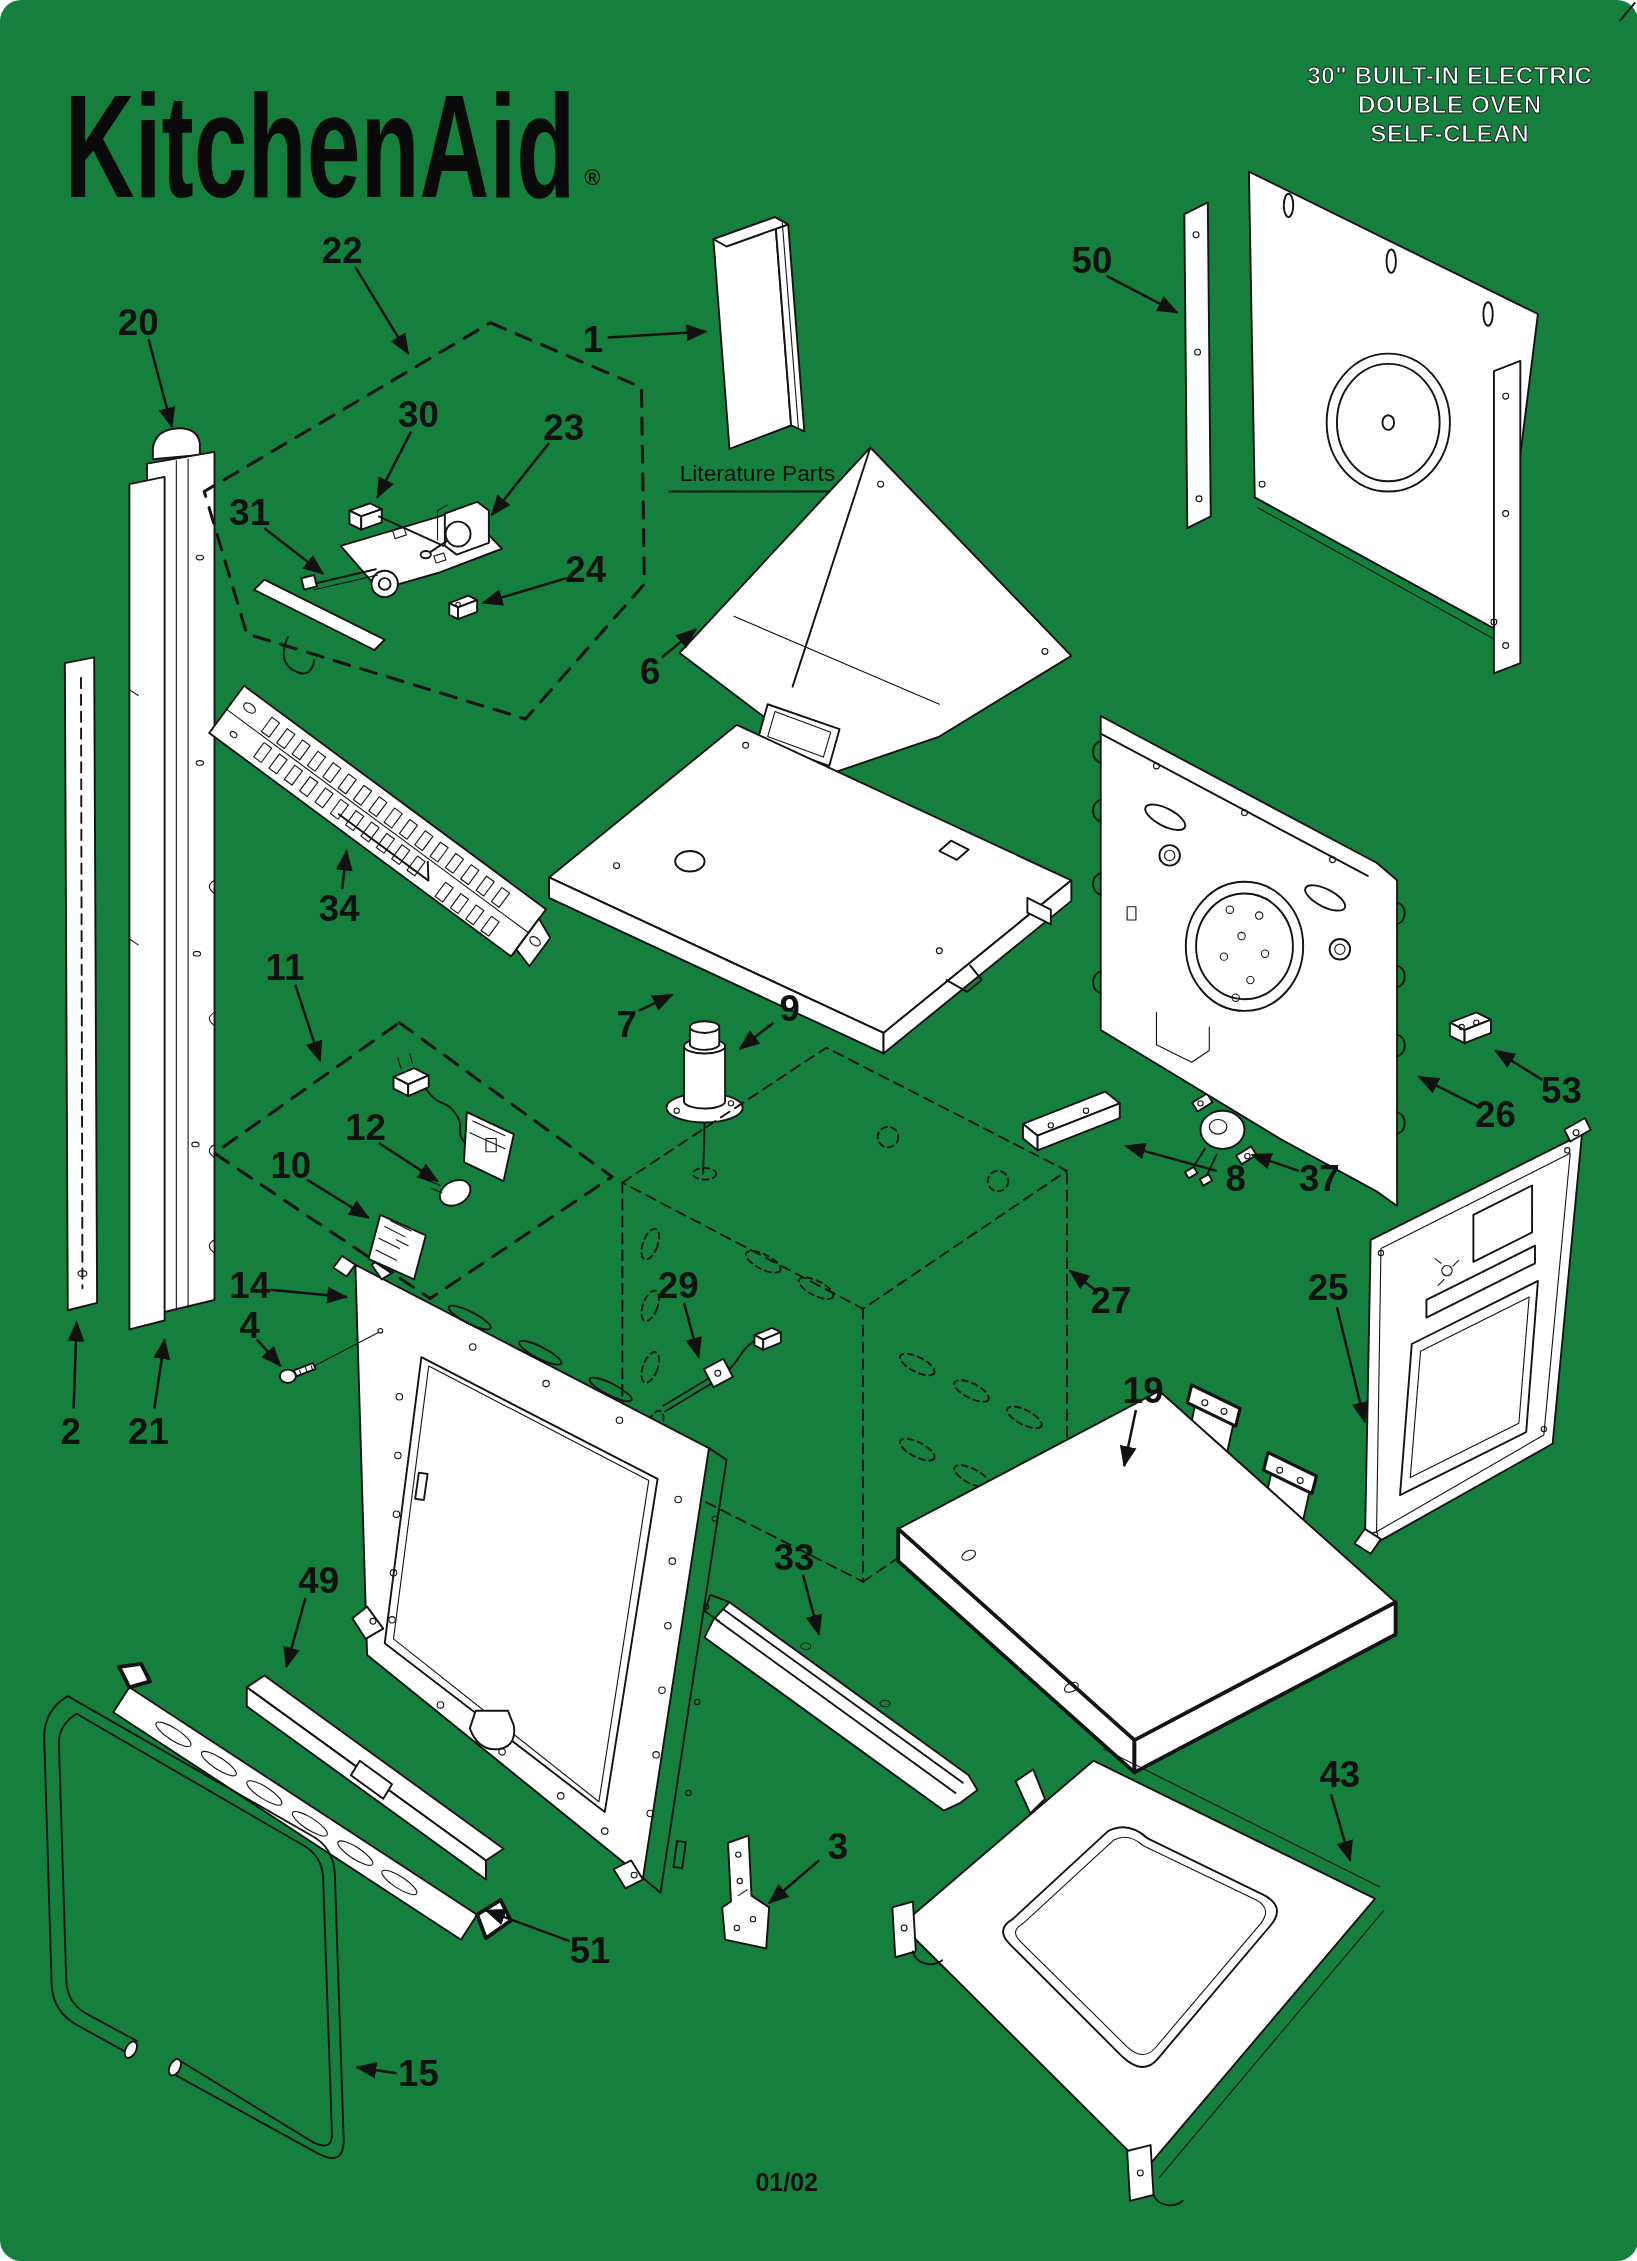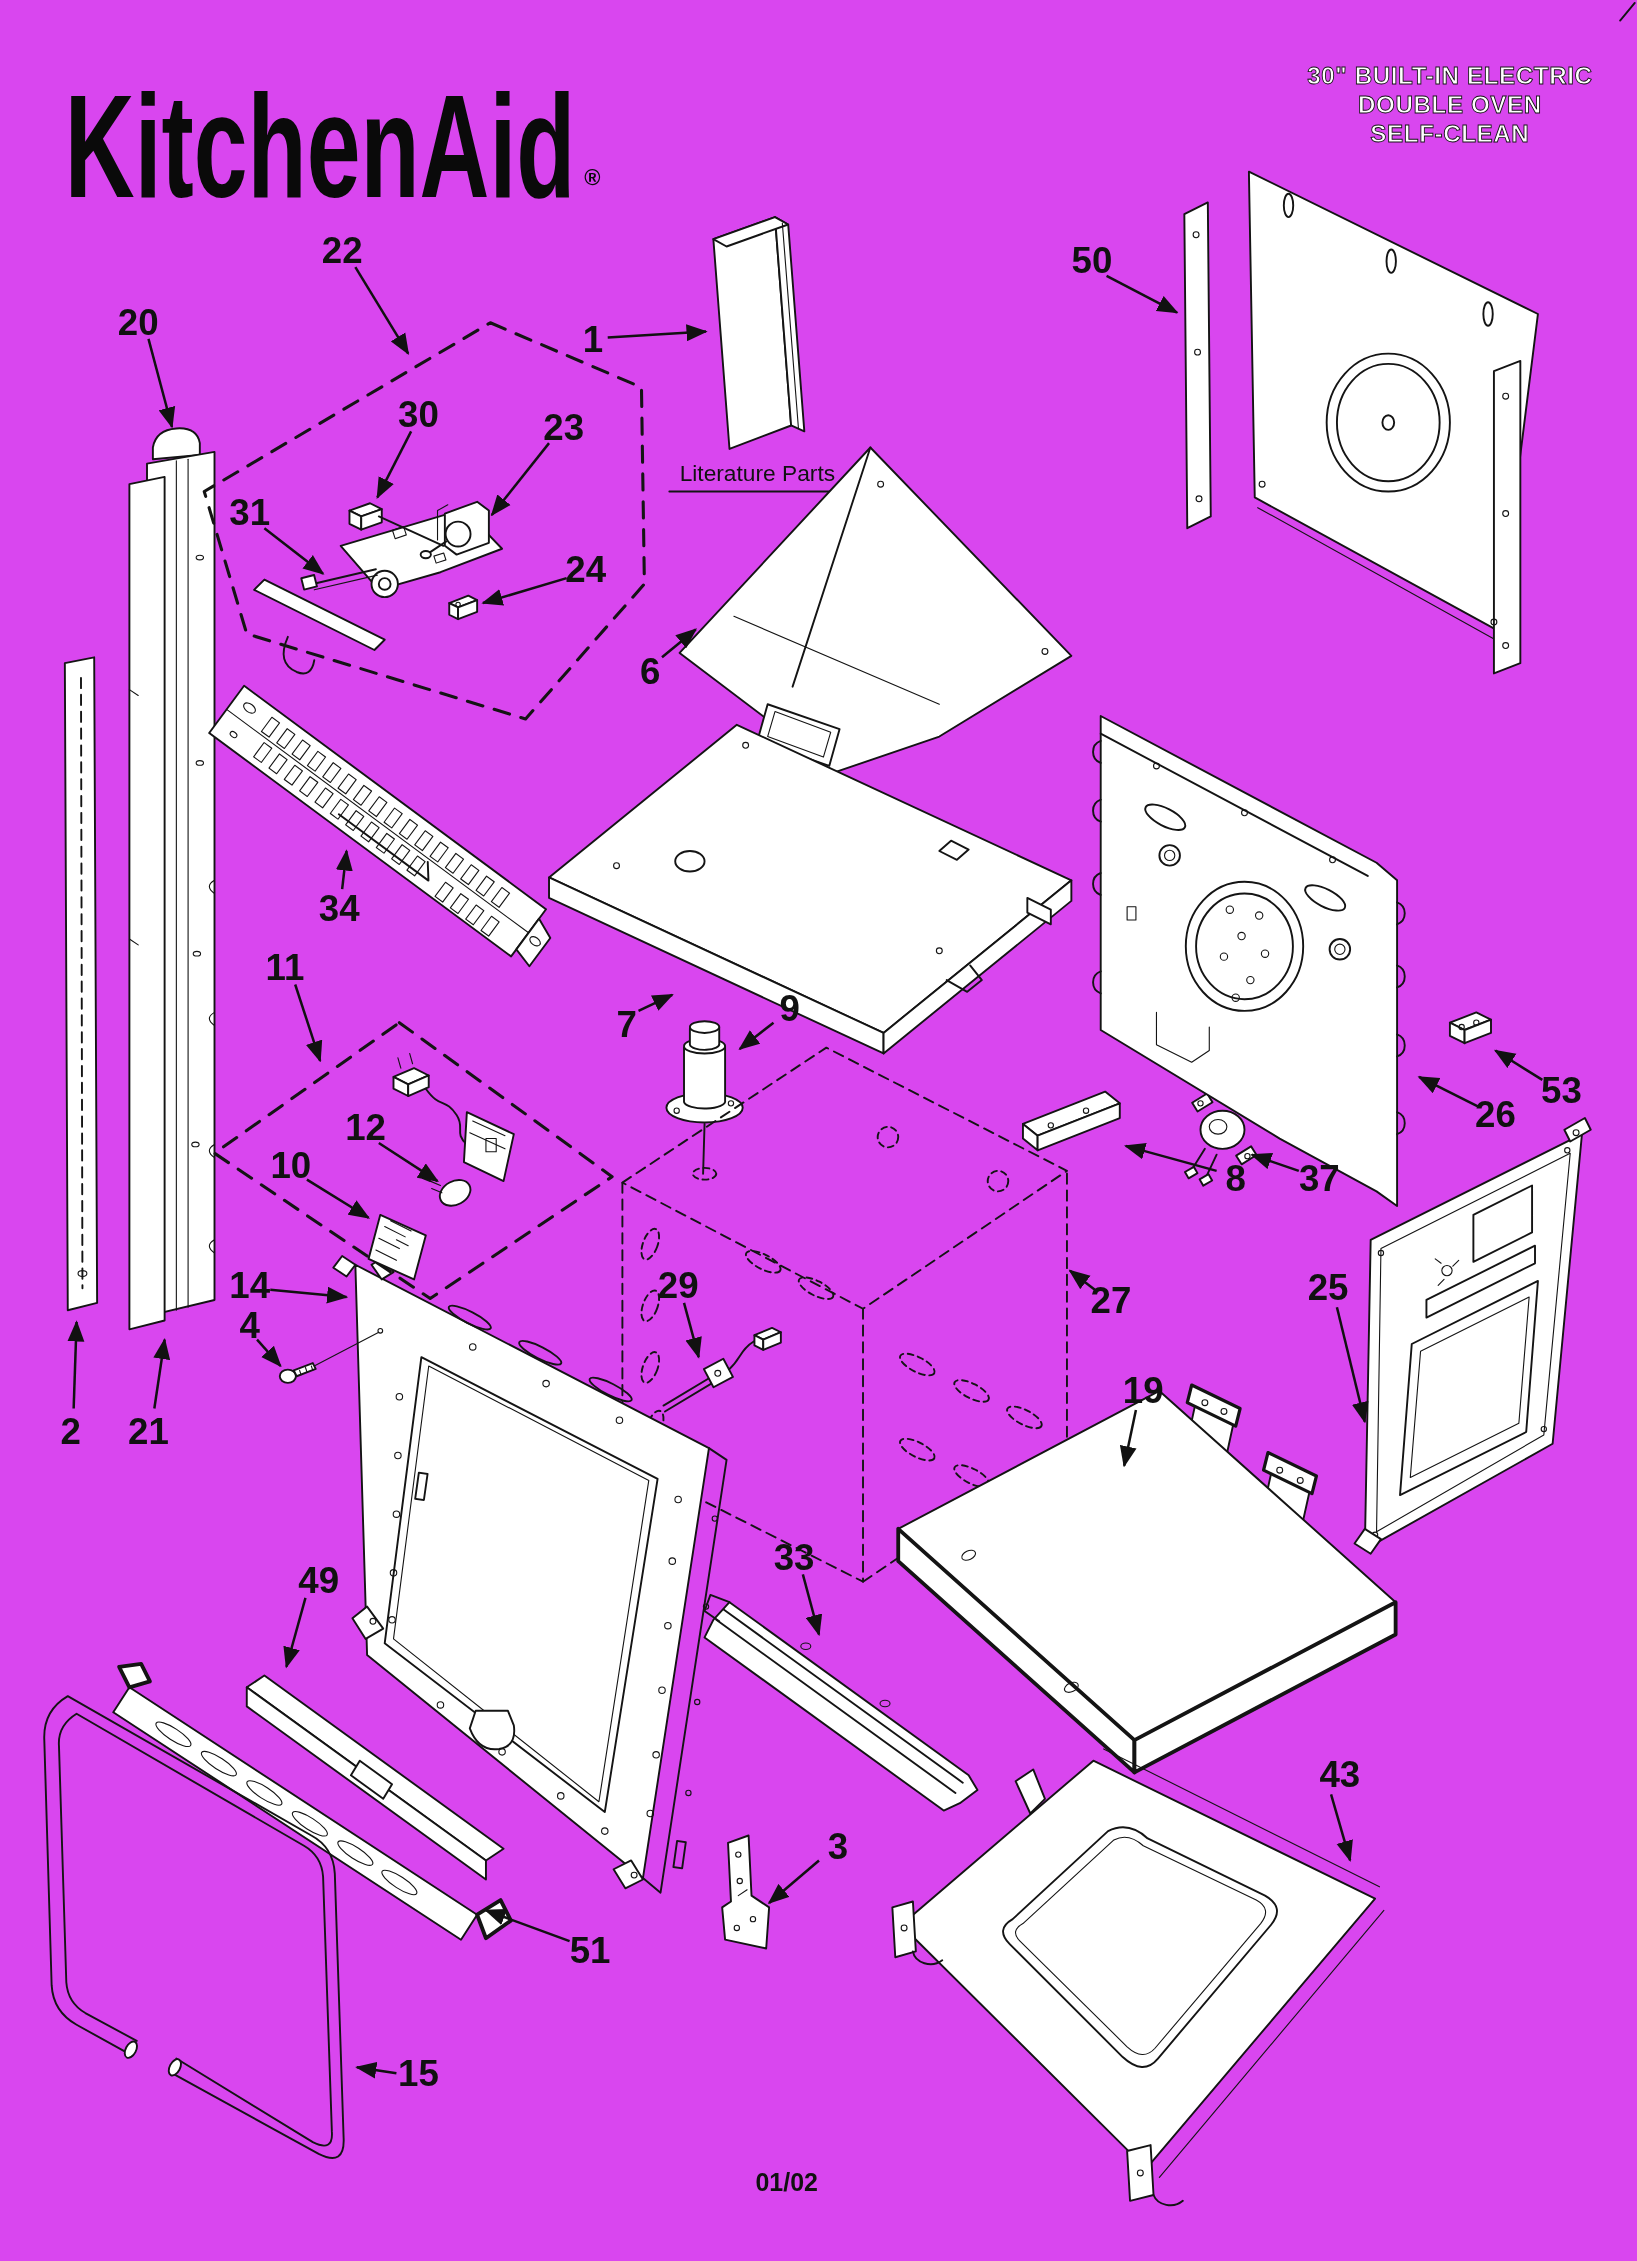--- a/index.html
+++ b/index.html
@@ -1,16 +1,16 @@
 <!DOCTYPE html>
 <html style="font-size:7.8px"><head>
 <meta charset="utf-8">
 <style>
   html,body{margin:0;padding:0;background:#ffffff;}
-  #page{position:relative;width:1638px;height:2261px;background:#d946ef;}
+  #page{position:relative;width:1638px;height:2261px;background:#15803d;border-radius:21px;}
   svg{display:block}
   .ln{fill:none;stroke:#141414;stroke-width:1.3;stroke-linejoin:round;stroke-linecap:round}
   .fw{fill:#ffffff;stroke:#141414;stroke-width:1.3;stroke-linejoin:round}
   .bold{stroke-width:2.6}
   .thin{stroke-width:0.75}
   .dash{stroke-dasharray:7 4.5}
   .dashfine{stroke-dasharray:4 3}
   .dashbox{stroke-dasharray:11 8;stroke-width:2.1}
   .callout{font:bold 25px "Liberation Sans",sans-serif;fill:#111;}
   .leader{stroke:#111;stroke-width:1.7;fill:none}

